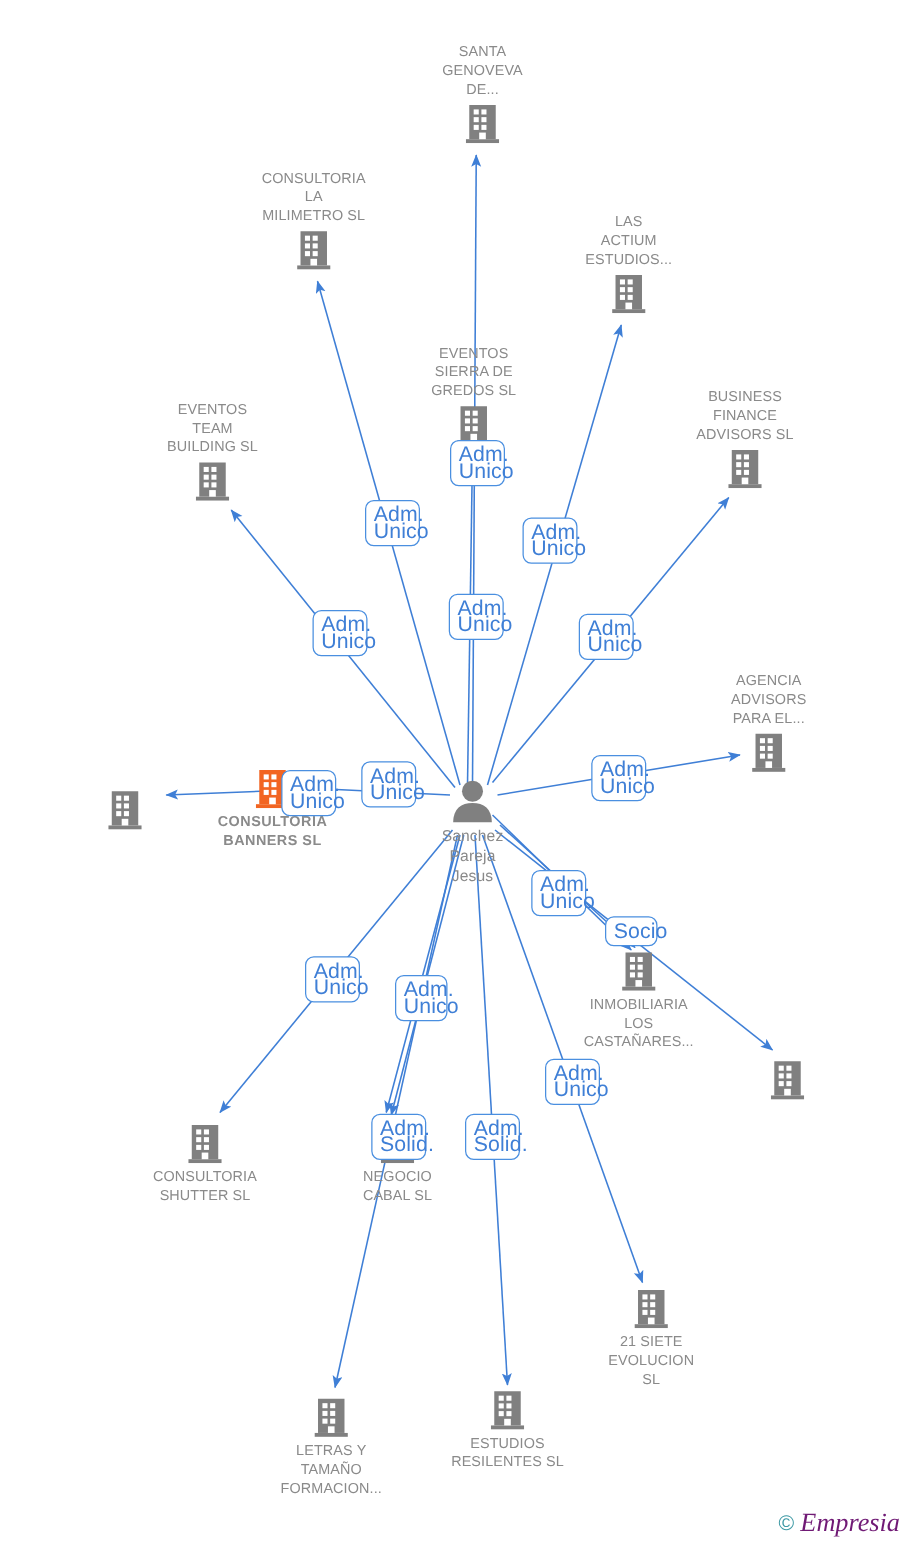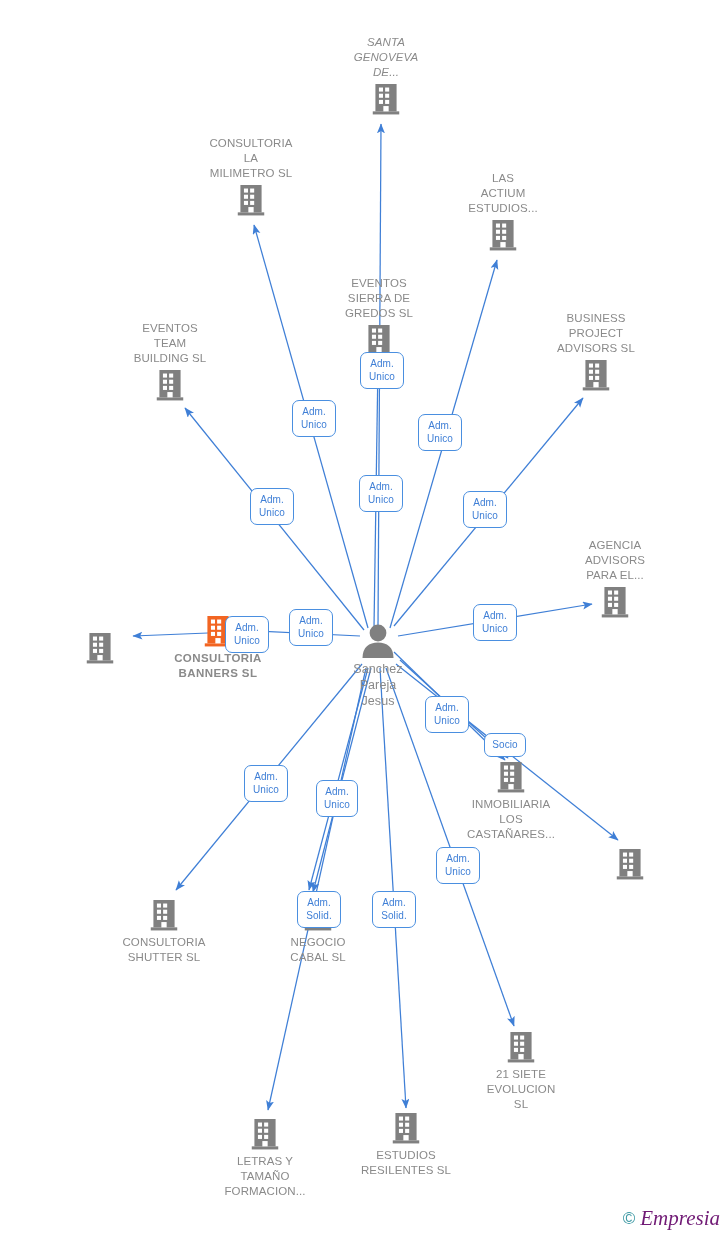--- a/index.html
+++ b/index.html
@@ -55,21 +55,21 @@
     font-size: 12.5px;
     line-height: 16px;
   }
   .rel {
     position: absolute;
     box-sizing: border-box;
     background: #ffffff;
     border: 1.4px solid #4a8fe0;
     border-radius: 7px;
     color: #3f7fd6;
-    font-size: 10px;
+    font-size: 17px;
     line-height: 13px;
     text-align: center;
     padding: 4px 6px 5px;
     white-space: pre-line;
     letter-spacing: .1px;
   }
   #watermark {
     position: absolute;
     right: 8px;
     bottom: 6px;
@@ -118,21 +118,21 @@
         <line x1="386" y1="668" x2="514" y2="1026" marker-end="url(#arrow)"></line>
         <line x1="362" y1="664" x2="176" y2="890" marker-end="url(#arrow)"></line>
         <line x1="368" y1="668" x2="309" y2="890" marker-end="url(#arrow)"></line>
         <line x1="371" y1="668" x2="313" y2="892" marker-end="url(#arrow)"></line>
         <line x1="366" y1="668" x2="268" y2="1110" marker-end="url(#arrow)"></line>
         <line x1="380" y1="668" x2="406" y2="1108" marker-end="url(#arrow)"></line>
       </g>
   </svg>
 
   <div id="nodes-layer">
-      <div class="node cap-above" style="left: 386px; top: 35px; font-style: italic;">
+      <div class="node cap-above" style="left: 386px; top: 35px;">
         <span class="caption">SANTA
 GENOVEVA
 DE...</span>
         <span class="glyph"><svg width="30" height="34" viewBox="0 0 34 38" aria-hidden="true">
             <rect x="5" y="2" width="24" height="31" fill="#808080"></rect>
             <rect x="2" y="33" width="30" height="3.5" fill="#808080"></rect>
             <g fill="#ffffff">
               <rect x="9" y="6" width="4.6" height="4.6"></rect>
               <rect x="16" y="6" width="4.6" height="4.6"></rect>
               <rect x="9" y="13" width="4.6" height="4.6"></rect>
@@ -192,21 +192,21 @@
               <rect x="9" y="13" width="4.6" height="4.6"></rect>
               <rect x="16" y="13" width="4.6" height="4.6"></rect>
               <rect x="9" y="20" width="4.6" height="4.6"></rect>
               <rect x="16" y="20" width="4.6" height="4.6"></rect>
               <rect x="14" y="27" width="6" height="6"></rect>
             </g>
           </svg></span>
       </div>
       <div class="node cap-above" style="left: 596px; top: 311px;">
         <span class="caption">BUSINESS
-PROJECT
+FINANCE
 ADVISORS SL</span>
         <span class="glyph"><svg width="30" height="34" viewBox="0 0 34 38" aria-hidden="true">
             <rect x="5" y="2" width="24" height="31" fill="#808080"></rect>
             <rect x="2" y="33" width="30" height="3.5" fill="#808080"></rect>
             <g fill="#ffffff">
               <rect x="9" y="6" width="4.6" height="4.6"></rect>
               <rect x="16" y="6" width="4.6" height="4.6"></rect>
               <rect x="9" y="13" width="4.6" height="4.6"></rect>
               <rect x="16" y="13" width="4.6" height="4.6"></rect>
               <rect x="9" y="20" width="4.6" height="4.6"></rect>

